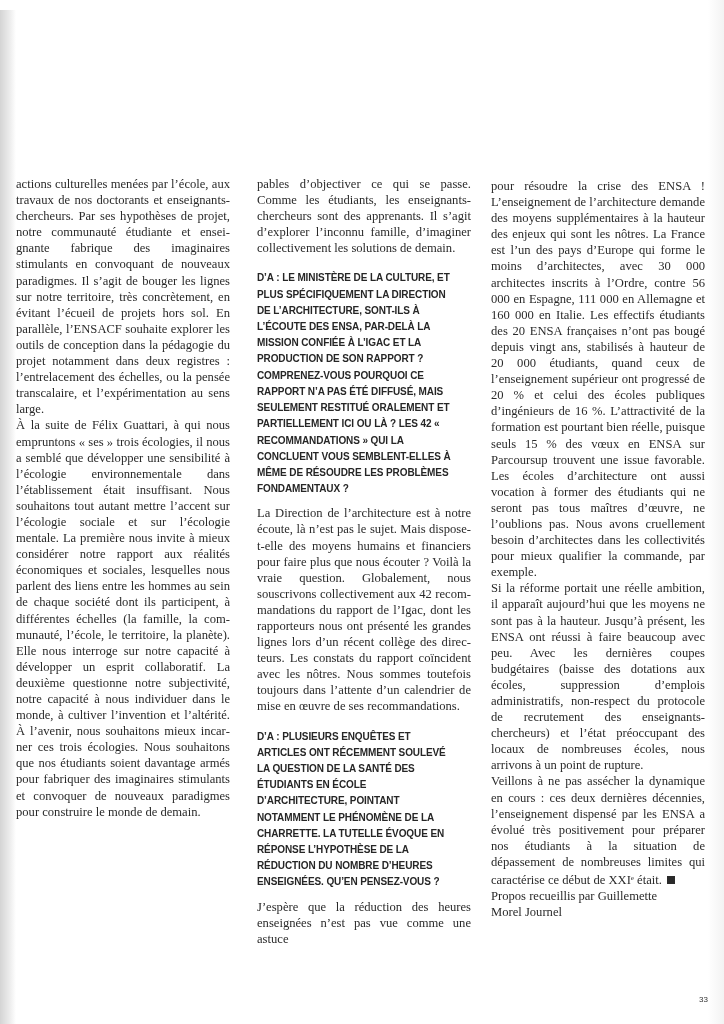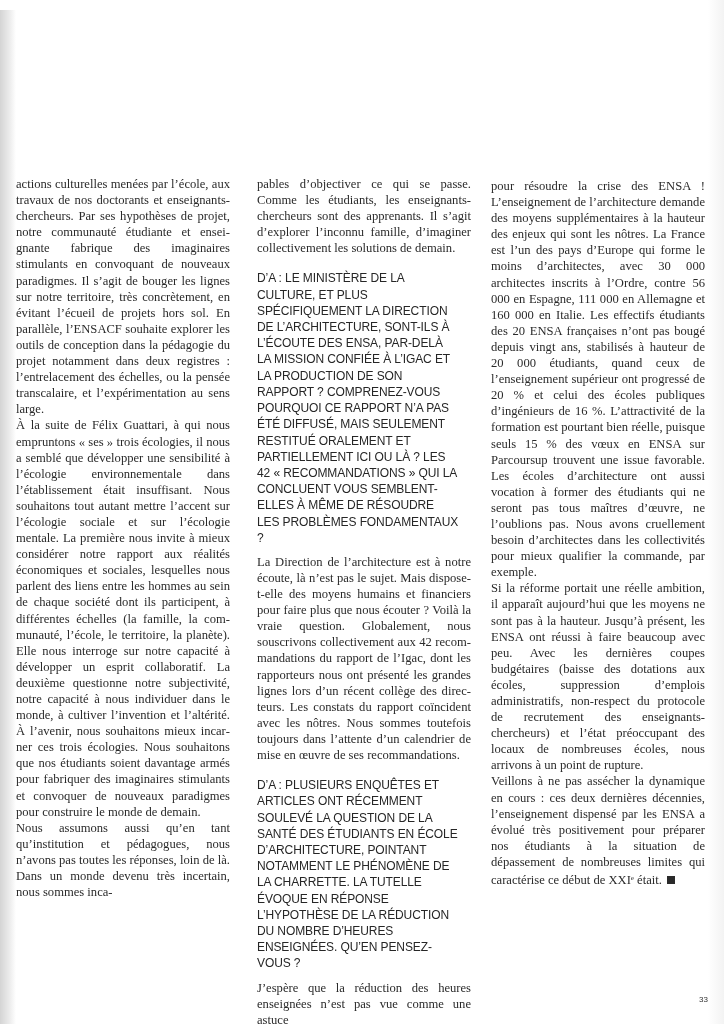--- a/index.html
+++ b/index.html
@@ -26,22 +26,22 @@
   p {
     margin: 0;
     font-size: 12.6px;
     line-height: 16.1px;
     text-align: justify;
     hyphens: manual;
   }
   .question {
     margin: 14px 12px 0 0;
     font-family: "Liberation Sans", "DejaVu Sans", sans-serif;
-    font-size: 12px;
-    font-weight: normal;
+    font-size: 10px;
+    font-weight: bold;
     line-height: 16.2px;
     letter-spacing: -0.1px;
     color: #262626;
     text-transform: uppercase;
   }
   .question + p { margin-top: 8px; }
   .end-mark {
     display: inline-block; width: 8px; height: 8px; background: #2a2a2a;
     vertical-align: 0px; margin-left: 2px;
   }
@@ -55,30 +55,30 @@
 </style>
 </head>
 <body>
 
 <div class="binding-shadow"></div>
 <div class="right-edge"></div>
 
 <div class="column" id="col1">
   <p>actions culturelles menées par l’école, aux travaux de nos doctorants et enseignants-chercheurs. Par ses hypothèses de projet, notre communauté étudiante et ensei­gnante fabrique des imaginaires stimulants en convoquant de nouveaux paradigmes. Il s’agit de bouger les lignes sur notre terri­toire, très concrètement, en évitant l’écueil de projets hors sol. En parallèle, l’ENSACF souhaite explorer les outils de conception dans la pédagogie du projet notamment dans deux registres : l’entrelacement des échelles, ou la pensée transcalaire, et l’expé­rimentation au sens large.</p>
   <p>À la suite de Félix Guattari, à qui nous empruntons « ses » trois écologies, il nous a semblé que développer une sensi­bilité à l’écologie environnementale dans l’établissement était insuffisant. Nous souhaitons tout autant mettre l’accent sur l’écologie sociale et sur l’écologie mentale. La première nous invite à mieux considérer notre rapport aux réalités économiques et sociales, lesquelles nous parlent des liens entre les hommes au sein de chaque société dont ils participent, à différentes échelles (la famille, la com­munauté, l’école, le territoire, la planète). Elle nous interroge sur notre capacité à développer un esprit collaboratif. La deuxième questionne notre subjectivité, notre capacité à nous individuer dans le monde, à cultiver l’invention et l’altérité. À l’avenir, nous souhaitons mieux incar­ner ces trois écologies. Nous souhaitons que nos étudiants soient davantage armés pour fabriquer des imaginaires stimulants et convoquer de nouveaux paradigmes pour construire le monde de demain.</p>
-  <p>Nous assumons aussi qu’en tant qu’institu­tion et pédagogues, nous n’avons pas toutes les réponses, loin de là. Dans un monde devenu très incertain, nous sommes inca-</p>
 </div>
 
 <div class="column" id="col2">
   <p>pables d’objectiver ce qui se passe. Comme les étudiants, les enseignants-chercheurs sont des apprenants. Il s’agit d’explorer l’in­connu famille, d’imaginer collectivement les solutions de demain.</p>
   <div class="question">D’A : Le ministère de la Culture, et plus spécifiquement la direction de l’Architecture, sont-ils à l’écoute des ENSA, par-delà la mission confiée à l’Igac et la production de son rapport ? Comprenez-vous pourquoi ce rapport n’a pas été diffusé, mais seulement restitué oralement et partiellement ici ou là ? Les 42 « recommandations » qui la concluent vous semblent-elles à même de résoudre les problèmes fondamentaux ?</div>
   <p>La Direction de l’architecture est à notre écoute, là n’est pas le sujet. Mais dispose-t-elle des moyens humains et financiers pour faire plus que nous écouter ? Voilà la vraie question. Globalement, nous souscrivons collectivement aux 42 recom­mandations du rapport de l’Igac, dont les rapporteurs nous ont présenté les grandes lignes lors d’un récent collège des direc­teurs. Les constats du rapport coïncident avec les nôtres. Nous sommes toutefois toujours dans l’attente d’un calendrier de mise en œuvre de ses recommandations.</p>
   <div class="question">D’A : Plusieurs enquêtes et articles ont récemment soulevé la question de la santé des étudiants en école d’architecture, pointant notamment le phénomène de la charrette. La tutelle évoque en réponse l’hypothèse de la réduction du nombre d’heures enseignées. Qu’en pensez-vous ?</div>
   <p>J’espère que la réduction des heures ensei­gnées n’est pas vue comme une astuce</p>
 </div>
 
 <div class="column" id="col3">
   <p>pour résoudre la crise des ENSA ! L’ensei­gnement de l’architecture demande des moyens supplémentaires à la hauteur des enjeux qui sont les nôtres. La France est l’un des pays d’Europe qui forme le moins d’architectes, avec 30 000 architectes ins­crits à l’Ordre, contre 56 000 en Espagne, 111 000 en Allemagne et 160 000 en Italie. Les effectifs étudiants des 20 ENSA fran­çaises n’ont pas bougé depuis vingt ans, stabilisés à hauteur de 20 000 étudiants, quand ceux de l’enseignement supérieur ont progressé de 20 % et celui des écoles publiques d’ingénieurs de 16 %. L’attractivi­té de la formation est pourtant bien réelle, puisque seuls 15 % des vœux en ENSA sur Parcoursup trouvent une issue favorable. Les écoles d’architecture ont aussi vocation à former des étudiants qui ne seront pas tous maîtres d’œuvre, ne l’oublions pas. Nous avons cruellement besoin d’archi­tectes dans les collectivités pour mieux qualifier la commande, par exemple.</p>
   <p>Si la réforme portait une réelle ambition, il apparaît aujourd’hui que les moyens ne sont pas à la hauteur. Jusqu’à présent, les ENSA ont réussi à faire beaucoup avec peu. Avec les dernières coupes budgétaires (baisse des dotations aux écoles, suppres­sion d’emplois administratifs, non-respect du protocole de recrutement des ensei­gnants-chercheurs) et l’état préoccupant des locaux de nombreuses écoles, nous arrivons à un point de rupture.</p>
   <p><span>Veillons à ne pas assécher la dynamique en cours : ces deux dernières décennies, l’en­seignement dispensé par les ENSA a évo­lué très positivement pour préparer nos étudiants à la situation de dépassement de nombreuses limites qui caractérise ce début de XXI</span><sup>e</sup><span> était.</span> <span class="end-mark"></span></p>
+  <p class="credit"><span>Propos recueillis par Guillemette</span><br><span>Morel Journel</span></p>
 </div>
 
 <div class="page-number">33</div>
 
 </body></html>

